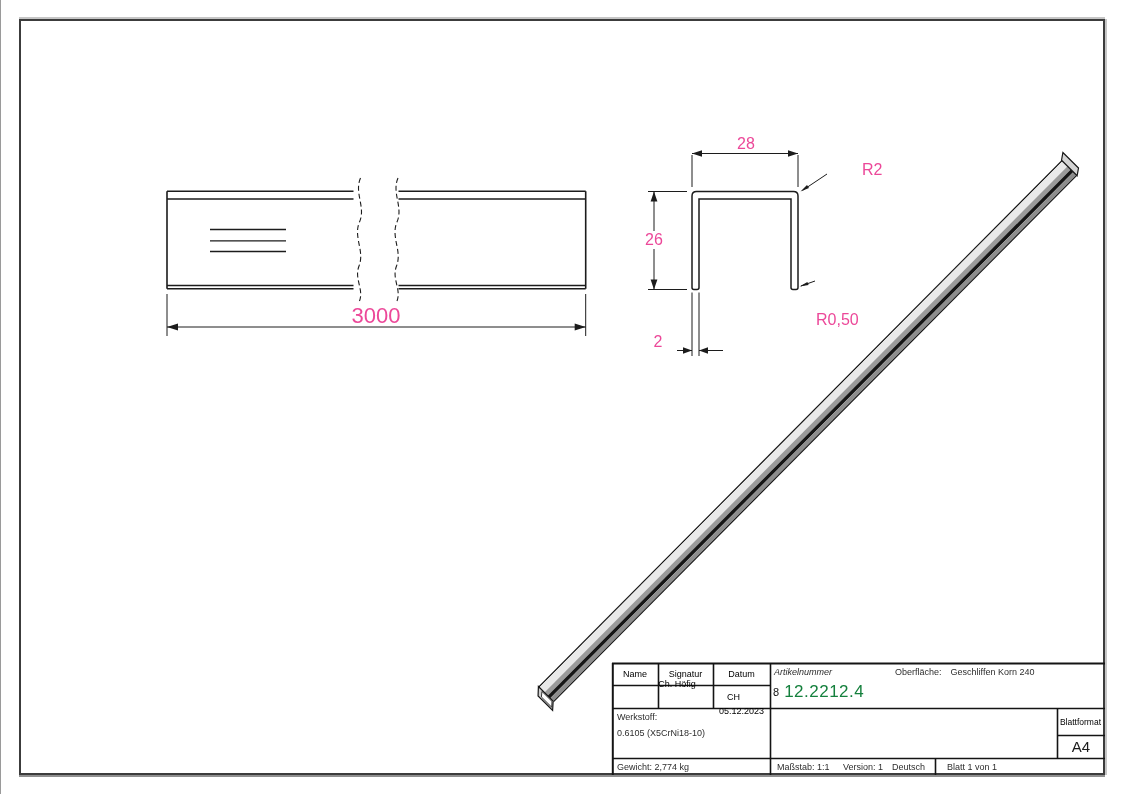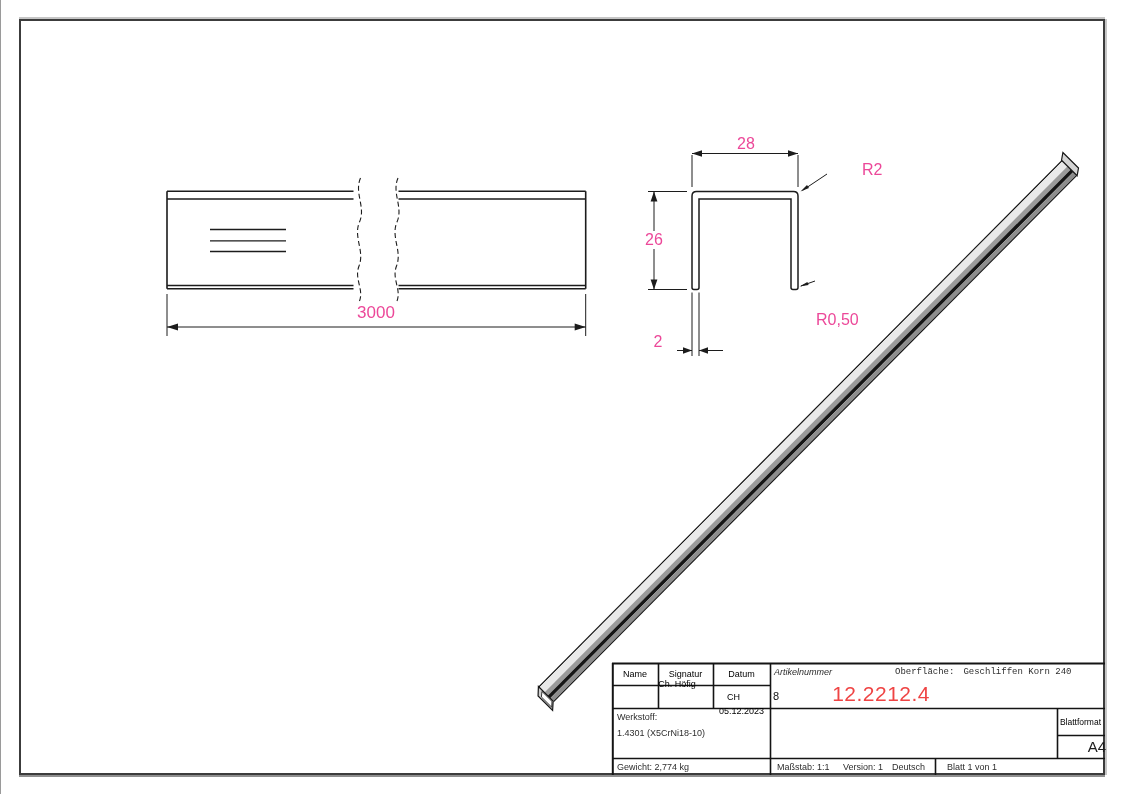--- a/index.html
+++ b/index.html
@@ -14,21 +14,21 @@
     box-shadow:0 -2px 0 0 #c6c6c6, 2px 0 0 0 #c6c6c6, 0 2px 0 0 #8f8f8f;
     background:#fff;
   }
   svg{position:absolute;left:0;top:0;}
   .txt{position:absolute;color:#2e2e2e;white-space:nowrap;}
   .dim{font-size:16px;color:#ec4899;}
   .ctr{text-align:center;}
   .small{font-size:9px;}
   .tiny{font-size:8.5px;}
   .cell{position:absolute;display:flex;align-items:center;justify-content:center;}
-  .artnum-big{font-size:21px;letter-spacing:0.5px;color:#ef4444;margin-left:48px;}
+  .artnum-big{font-size:17px;letter-spacing:0.5px;color:#15803d;}
   .artnum-sup{font-size:11px;color:#111;margin-right:5px;position:relative;top:-1px;}
 </style>
 </head>
 <body>
 
 <div id="screen-edge"></div>
 <div id="frame"></div>
 
 <svg width="1123" height="794" viewBox="0 0 1123 794">
 
@@ -112,49 +112,49 @@
     <path d="M770.5,663 V775" stroke-width="1.6"></path>
     <path d="M612,685.5 H770" stroke-width="1.6"></path>
     <path d="M612,708.5 H1105" stroke-width="1.6"></path>
     <path d="M1057.5,708 V758" stroke-width="1.6"></path>
     <path d="M1057,735.5 H1105" stroke-width="1.6"></path>
     <path d="M612,758.5 H1105" stroke-width="1.6"></path>
     <path d="M935.5,758 V775" stroke-width="1.6"></path>
   </g>
 </svg>
 
-<div class="txt dim ctr" style="left:340px;top:303px;width:72px;font-size:17px;">3000</div>
+<div class="txt dim ctr" style="left:340px;top:303px;width:72px;font-size:22px;">3000</div>
 <div class="txt dim ctr" style="left:726px;top:135px;width:40px;">28</div>
 <div class="txt dim ctr" style="left:636px;top:231px;width:36px;background:#fff;">26</div>
 <div class="txt dim ctr" style="left:648px;top:333px;width:20px;">2</div>
 <div class="txt dim" style="left:829px;top:161px;margin-left:33px;">R2</div>
 <div class="txt dim" style="left:816px;top:267px;margin-top:44px;">R0,50</div>
 
 <div>
   <div class="cell small" style="left:612px;top:663px;width:46px;height:22px;">Name</div>
   <div class="cell small" style="left:658px;top:663px;width:55px;height:22px;">Signatur</div>
   <div class="cell small" style="left:713px;top:663px;width:57px;height:22px;">Datum</div>
 
   <div class="cell small" style="left:612px;top:672px;width:46px;height:23px;padding-left:42px;">Ch. Höfig</div>
   <div class="cell small" style="left:658px;top:685px;width:55px;height:23px;padding-left:48px;">CH</div>
   <div class="cell small" style="left:713px;top:685px;width:57px;height:23px;margin-top:14px;">05.12.2023</div>
 
   <div class="txt small" style="left:774px;top:667px;font-style:italic;">Artikelnummer</div>
-  <div class="txt small" style="left:895px;top:667px;display:flex;gap:9px;font-family:Liberation Mono, monospace;">
+  <div class="txt small" style="left:895px;top:667px;display:flex;gap:9px;">
     <span>Oberfläche:</span>
     <span>Geschliffen Korn 240</span>
   </div>
   <div class="txt" style="left:773px;top:682px;">
     <span class="artnum-sup">8</span><span class="artnum-big">12.2212.4</span>
   </div>
 
   <div class="txt small" style="left:617px;top:712px;">Werkstoff:</div>
-  <div class="txt small" style="left:617px;top:728px;">1.4301 (X5CrNi18-10)</div>
+  <div class="txt small" style="left:617px;top:728px;">0.6105 (X5CrNi18-10)</div>
 
   <div class="cell tiny" style="left:1057px;top:708px;width:47px;height:27px;">Blattformat</div>
-  <div class="cell" style="left:1057px;top:735px;width:48px;height:23px;font-size:15px;color:#1c1c1c;margin-left:16px;">A4</div>
+  <div class="cell" style="left:1057px;top:735px;width:48px;height:23px;font-size:15px;color:#1c1c1c;">A4</div>
 
   <div class="txt small" style="left:617px;top:762px;">Gewicht: 2,774 kg</div>
   <div class="txt small" style="left:777px;top:762px;">Maßstab: 1:1</div>
   <div class="txt small" style="left:843px;top:762px;">Version: 1</div>
   <div class="txt small" style="left:892px;top:762px;">Deutsch</div>
   <div class="txt small" style="left:947px;top:762px;">Blatt 1 von 1</div>
 </div>
 
 </body></html>

